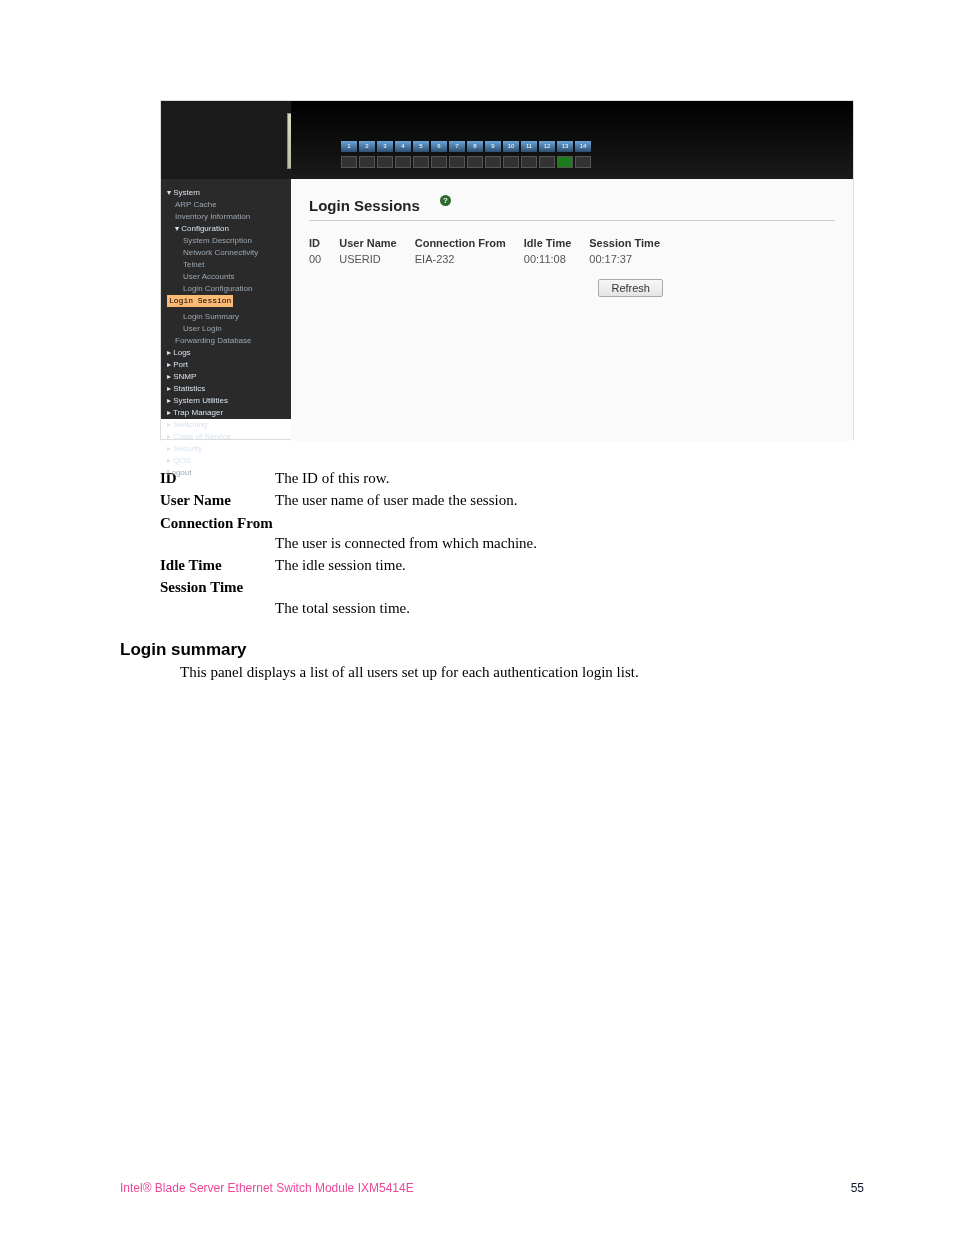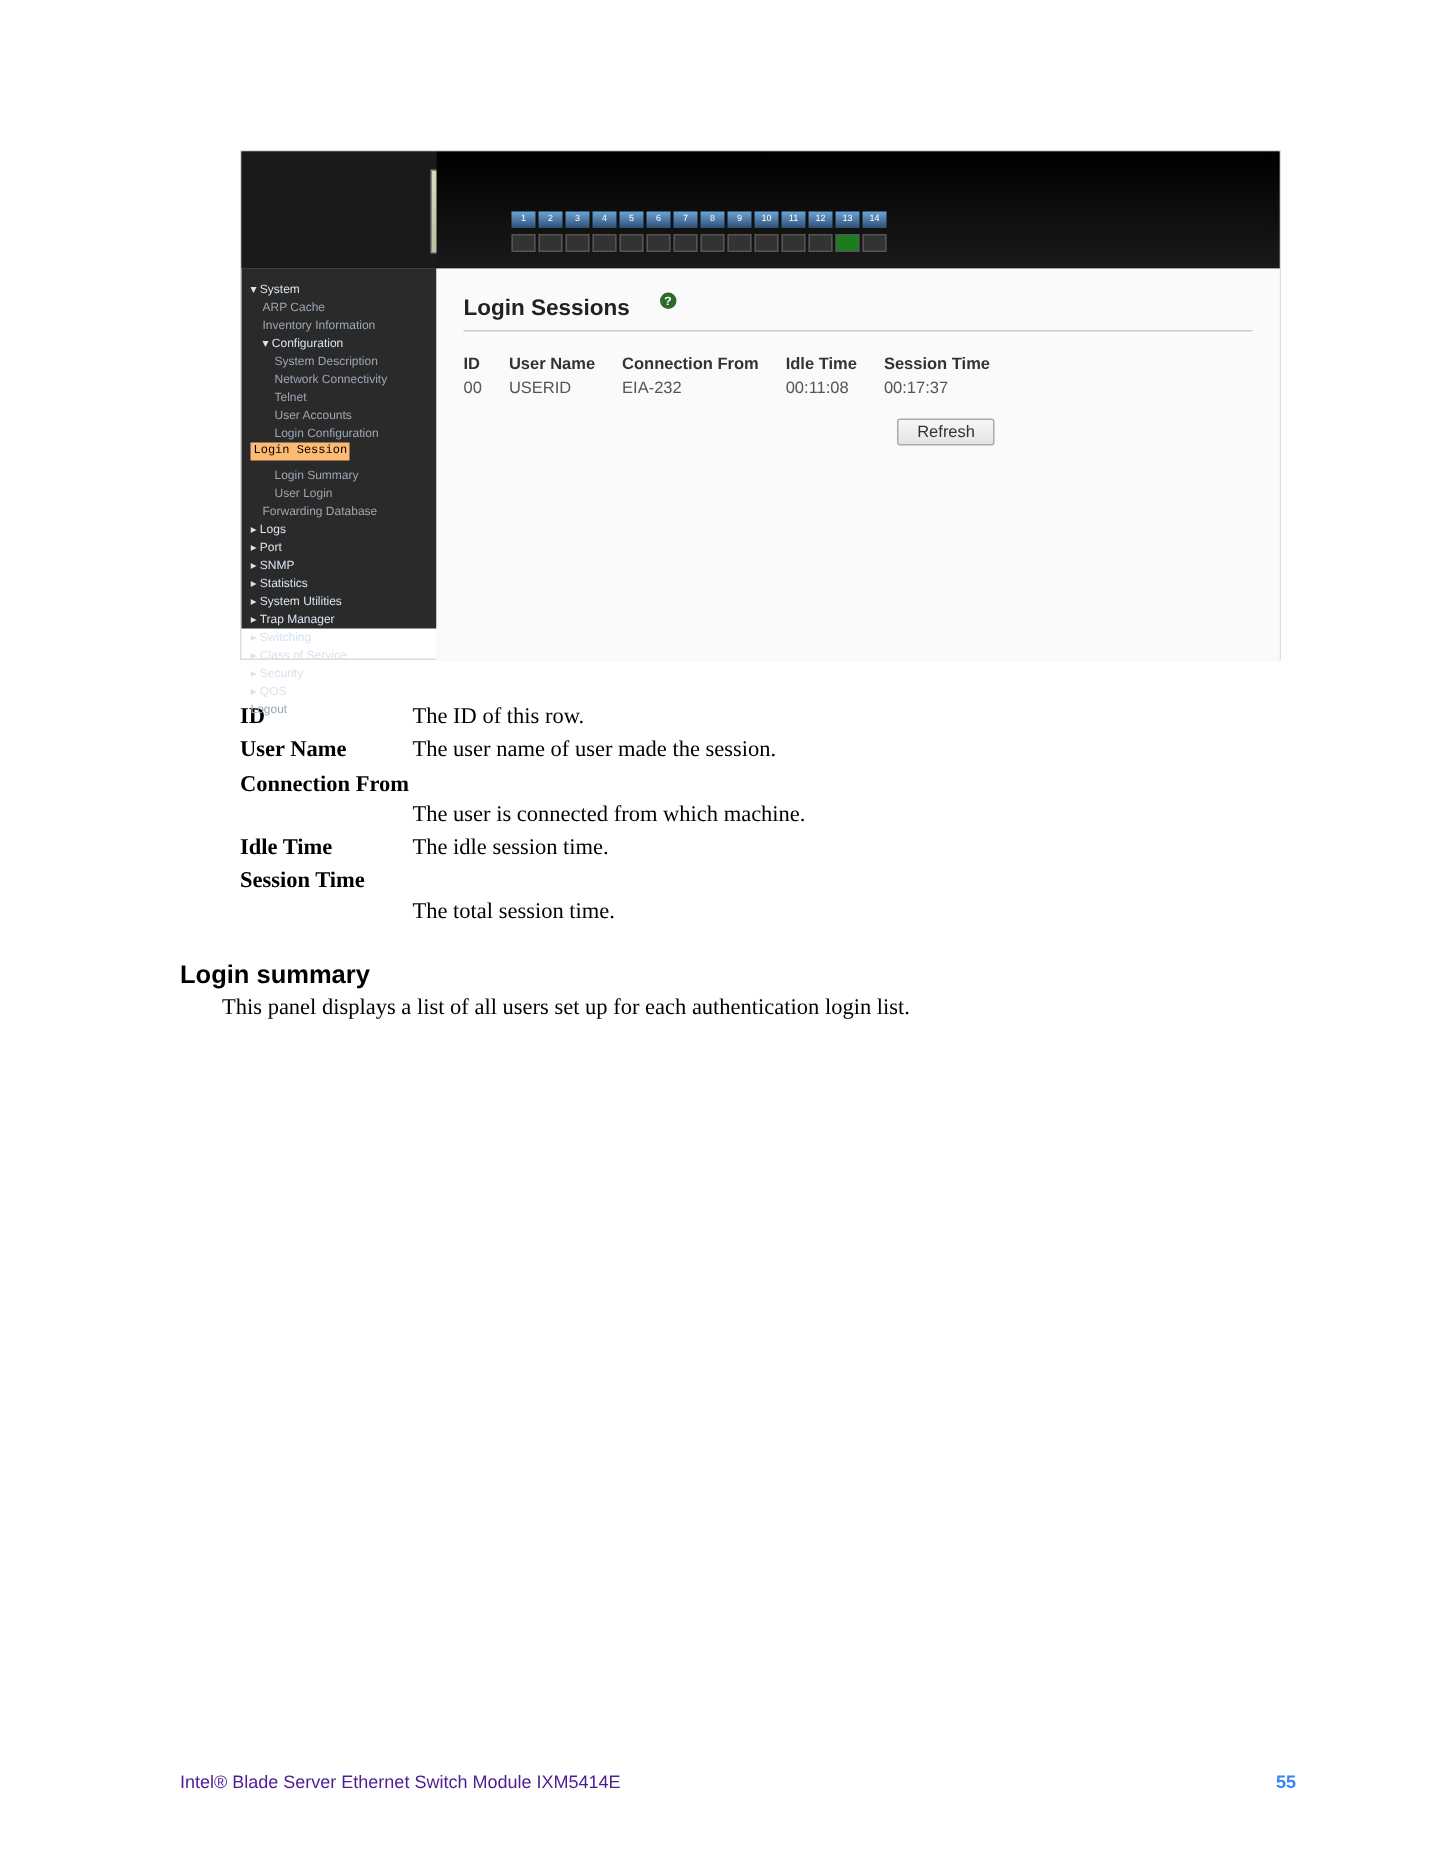--- a/index.html
+++ b/index.html
@@ -171,36 +171,36 @@
   }
 
   .section-h {
     font-family: Arial, Helvetica, sans-serif;
     font-weight: bold;
     font-size: 17px;
     margin-top: 22px;
     margin-bottom: 4px;
   }
   .section-body {
-    margin-left: 28px;
+    margin-left: 60px;
     font-size: 15px;
   }
 
   .footer {
     position: absolute;
     bottom: 40px;
     left: 120px;
     right: 90px;
     display: flex;
     justify-content: space-between;
     font-family: Arial, Helvetica, sans-serif;
     font-size: 12px;
   }
-  .footer .left { color: #4c1d95; }
-  .footer .right { color: #3b82f6; font-weight: bold; }
+  .footer .left { color: #ec4899; }
+  .footer .right { color: #0f172a; font-weight: normal; }
 </style>
 </head>
 <body>
 
 <div class="page">
 
   <div class="screenshot">
     <div style="position:absolute;top:0;left:0;right:0;" class="ss-header">
       <div class="ss-header-logo">
         <div class="chip"></div>

